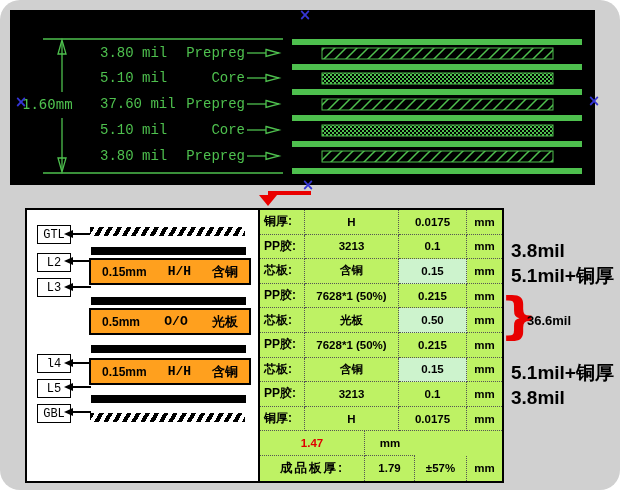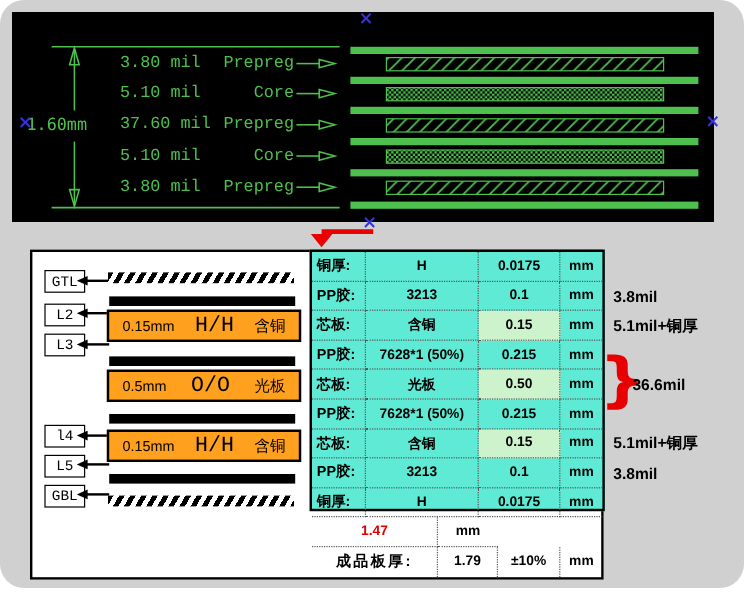--- a/index.html
+++ b/index.html
@@ -54,48 +54,48 @@
   }
   .hbar {
     position:absolute; left:63px; width:155px; height:9px;
     background:repeating-linear-gradient(120deg,#000 0 4px,#fff 4px 8px);
   }
   .bbar { position:absolute; left:64px; width:155px; height:8px; background:#000; }
   .obox {
     position:absolute; left:62px; width:162px; height:27px;
     background:#ffa01e; border:2px solid #000; box-sizing:border-box;
     display:flex; align-items:center; justify-content:space-between;
-    padding:0 11px; font-weight:normal; font-size:12px;
-  }
-  .obox .wt { font-family:"Liberation Mono","DejaVu Sans Mono",monospace; font-size:18px; }
+    padding:0 11px; font-weight:bold; font-size:12px;
+  }
+  .obox .wt { font-family:"Liberation Mono","DejaVu Sans Mono",monospace; font-size:13px; }
   .obox .kind { font-size:13px; }
   .caption {
     position:absolute; left:58px; top:233px; width:168px; text-align:center;
     font-weight:bold; font-size:15px; letter-spacing:1px;
   }
   
   .tbl {
-    position:absolute; left:258px; top:208px; width:246px; height:218px;
-    background:#5eead4; border:2px solid #000; box-sizing:border-box; z-index:3;
+    position:absolute; left:258px; top:208px; width:246px; height:275px;
+    background:#bef264; border:2px solid #000; box-sizing:border-box; z-index:3;
   }
   .trow { display:grid; grid-template-columns:45px 94px 68px 1fr; height:24.6px; }
   .srow { display:grid; grid-template-columns:105px 50px 52px 1fr; height:24.7px; }
   .c {
     border-right:1px dotted #555; border-bottom:1px dotted #555;
     display:flex; align-items:center; justify-content:center;
     font-weight:bold; font-size:11.5px; overflow:hidden; white-space:nowrap;
   }
   .c.lab { justify-content:flex-start; padding-left:4px; font-size:12px; }
   .c.last { border-right:none; }
   .srow:last-child .c { border-bottom:none; }
   .c.hl { background:#cdf3cd; }
   .c.red { color:#e00000; }
   .c.sumlab { letter-spacing:2px; font-size:12.5px; }
   
-  .ann { position:absolute; left:511px; font-weight:bold; font-size:13px; white-space:nowrap; }
+  .ann { position:absolute; left:511px; font-weight:bold; font-size:19px; white-space:nowrap; }
   .brace {
     position:absolute; left:501px; top:291px; color:#e80000; font-weight:bold;
     font-size:50px; line-height:1; font-family:"DejaVu Sans",sans-serif;
     transform:scaleX(1.1);
   }
   .ann36 { position:absolute; left:527px; top:313px; font-weight:bold; font-size:13px; }
 </style>
 </head>
 <body>
 
@@ -294,21 +294,21 @@
       <div class="c">0.0175</div>
       <div class="c last">mm</div>
     </div>
     <div class="srow">
       <div class="c red">1.47</div>
       <div class="c last">mm</div>
     </div>
     <div class="srow">
       <div class="c sumlab">成品板厚:</div>
       <div class="c">1.79</div>
-      <div class="c">±10%</div>
+      <div class="c">±57%</div>
       <div class="c last">mm</div>
     </div>
   </div>
 
   <div class="ann" style="top:240px">3.8mil</div>
   <div class="ann" style="top:263px">5.1mil+铜厚</div>
   <div class="brace">}</div>
   <div class="ann36">36.6mil</div>
   <div class="ann" style="top:360px">5.1mil+铜厚</div>
   <div class="ann" style="top:387px">3.8mil</div>

